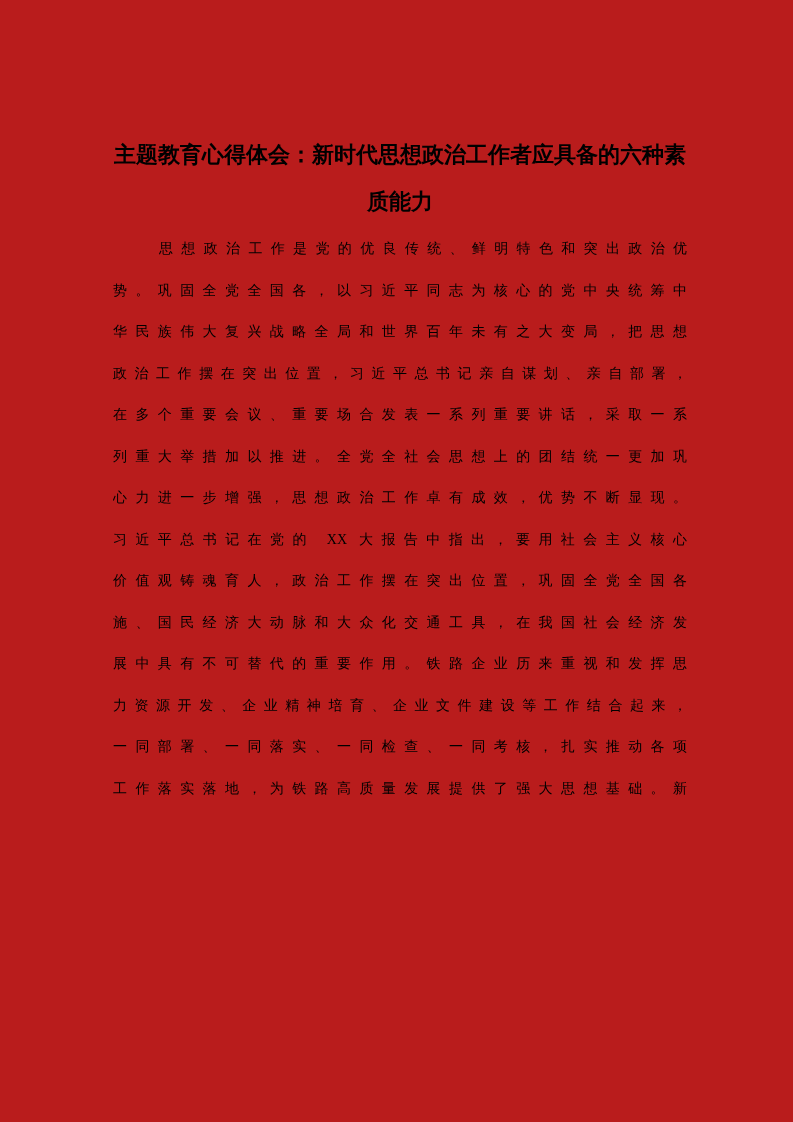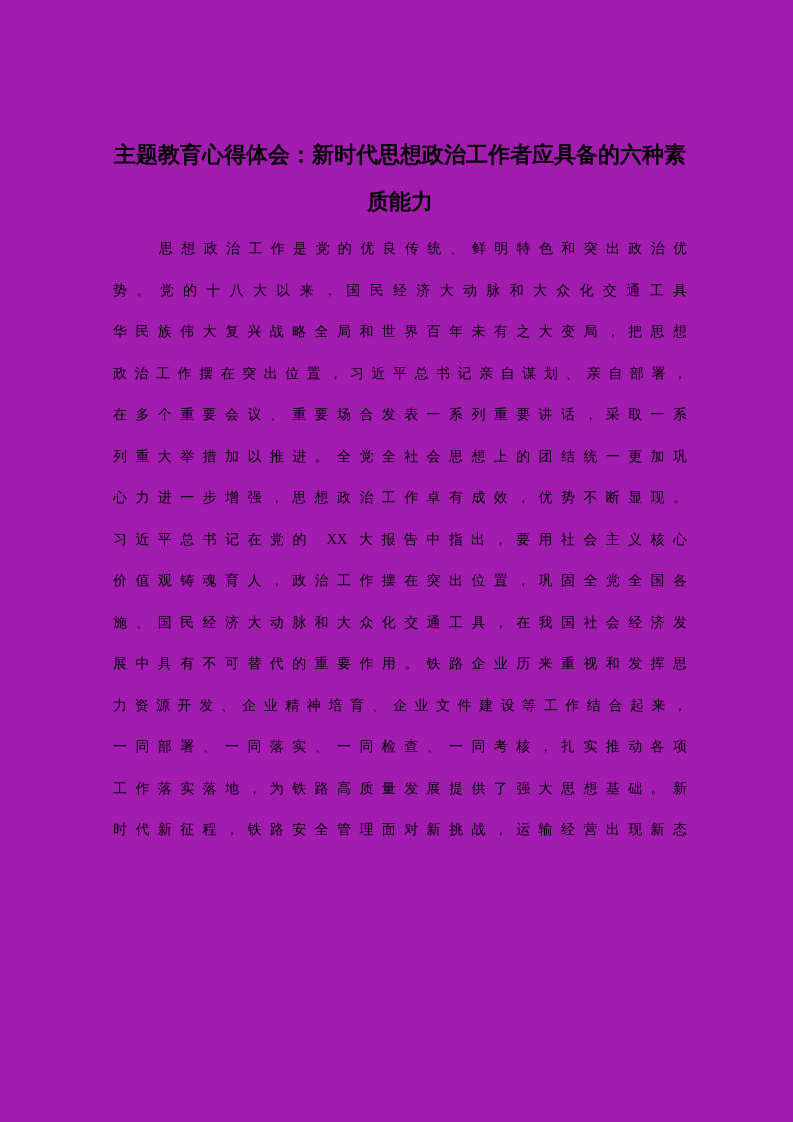--- a/index.html
+++ b/index.html
@@ -10,21 +10,21 @@
     width: 793px;
     height: 1122px;
     background: #ffffff;
     font-family: "Liberation Serif", serif;
     color: #000000;
   }
   .page {
     position: relative;
     width: 793px;
     height: 1122px;
-    background: #a21caf;
+    background: #b91c1c;
     overflow: hidden;
   }
   .content {
     position: absolute;
     left: 113px;
     top: 131px;
     width: 574px;
   }
   .title {
     margin: 0;
@@ -60,29 +60,28 @@
 <body>
 
 <div class="page">
   <div class="content">
     <h1 class="title">
         <div class="title-line">主题教育心得体会：新时代思想政治工作者应具备的六种素</div>
         <div class="title-line">质能力</div>
       </h1>
     <div class="body-text">
         <div class="body-line">思想政治工作是党的优良传统、鲜明特色和突出政治优</div>
-        <div class="body-line">势。党的十八大以来，国民经济大动脉和大众化交通工具</div>
+        <div class="body-line">势。巩固全党全国各，以习近平同志为核心的党中央统筹中</div>
         <div class="body-line">华民族伟大复兴战略全局和世界百年未有之大变局，把思想</div>
         <div class="body-line">政治工作摆在突出位置，习近平总书记亲自谋划、亲自部署，</div>
         <div class="body-line">在多个重要会议、重要场合发表一系列重要讲话，采取一系</div>
         <div class="body-line">列重大举措加以推进。全党全社会思想上的团结统一更加巩</div>
         <div class="body-line">心力进一步增强，思想政治工作卓有成效，优势不断显现。</div>
         <div class="body-line">习近平总书记在党的 XX 大报告中指出，要用社会主义核心</div>
         <div class="body-line">价值观铸魂育人，政治工作摆在突出位置，巩固全党全国各</div>
         <div class="body-line">施、国民经济大动脉和大众化交通工具，在我国社会经济发</div>
         <div class="body-line">展中具有不可替代的重要作用。铁路企业历来重视和发挥思</div>
         <div class="body-line">力资源开发、企业精神培育、企业文件建设等工作结合起来，</div>
         <div class="body-line">一同部署、一同落实、一同检查、一同考核，扎实推动各项</div>
         <div class="body-line">工作落实落地，为铁路高质量发展提供了强大思想基础。新</div>
-        <div class="body-line">时代新征程，铁路安全管理面对新挑战，运输经营出现新态</div>
       </div>
   </div>
 </div>
 
 </body></html>

